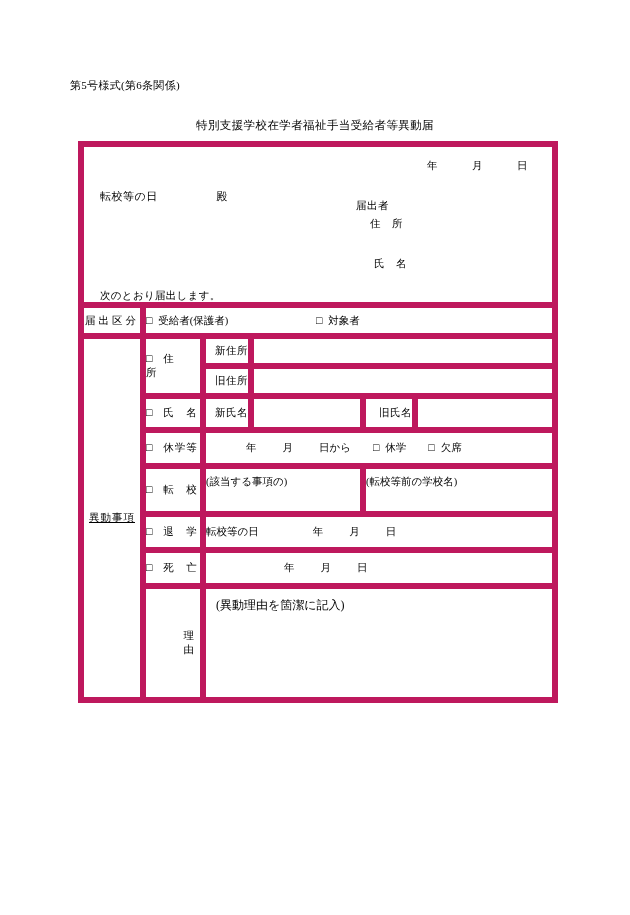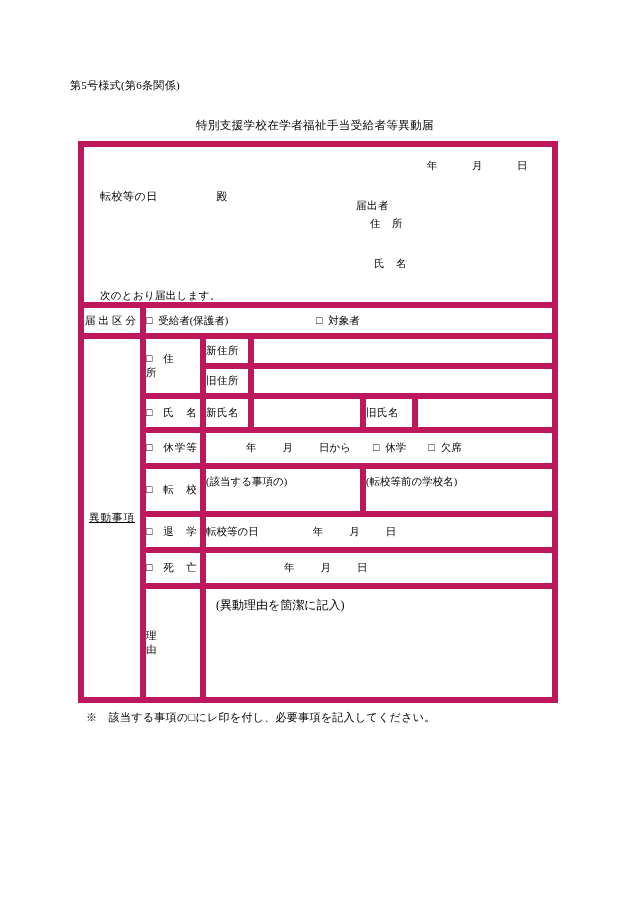--- a/index.html
+++ b/index.html
@@ -122,38 +122,38 @@
     font-size: 10.5px;
     text-decoration: underline;
   }
   .sub-lbl {
     text-align: left;
     padding-left: 10px;
     letter-spacing: 1px;
   }
   .sub-lbl .cb { margin-right: 10px; }
   .small-head {
-    text-align: left;
+    text-align: right;
     font-size: 10.5px;
     letter-spacing: 0.5px;
     margin-top: 23px;
   }
   .reason-cell {
     height: 108px;
     vertical-align: top;
     position: relative;
   }
   .reason-note {
     position: absolute;
     left: 10px;
     top: 8px;
     font-size: 12px;
   }
   .reason-label-cell {
-    text-align: left;
+    text-align: right;
     letter-spacing: 6px;
     padding-left: 6px;
   }
   .footnote {
     position: absolute;
     left: 86px;
     top: 710px;
     font-size: 11px;
     letter-spacing: 0.3px;
   }
@@ -261,15 +261,14 @@
 
     <tr>
       <td class="reason-label-cell">理　　由</td>
       <td class="reason-cell" colspan="5">
         <div class="reason-note">(異動理由を箇潔に記入)</div>
       </td>
     </tr>
   </tbody>
     </table>
 
-  <div class="footnote">※　該当する事項の□にレ印を付し、必要事項を記入してください。</div>
 
 </div>
 
 </body></html>

